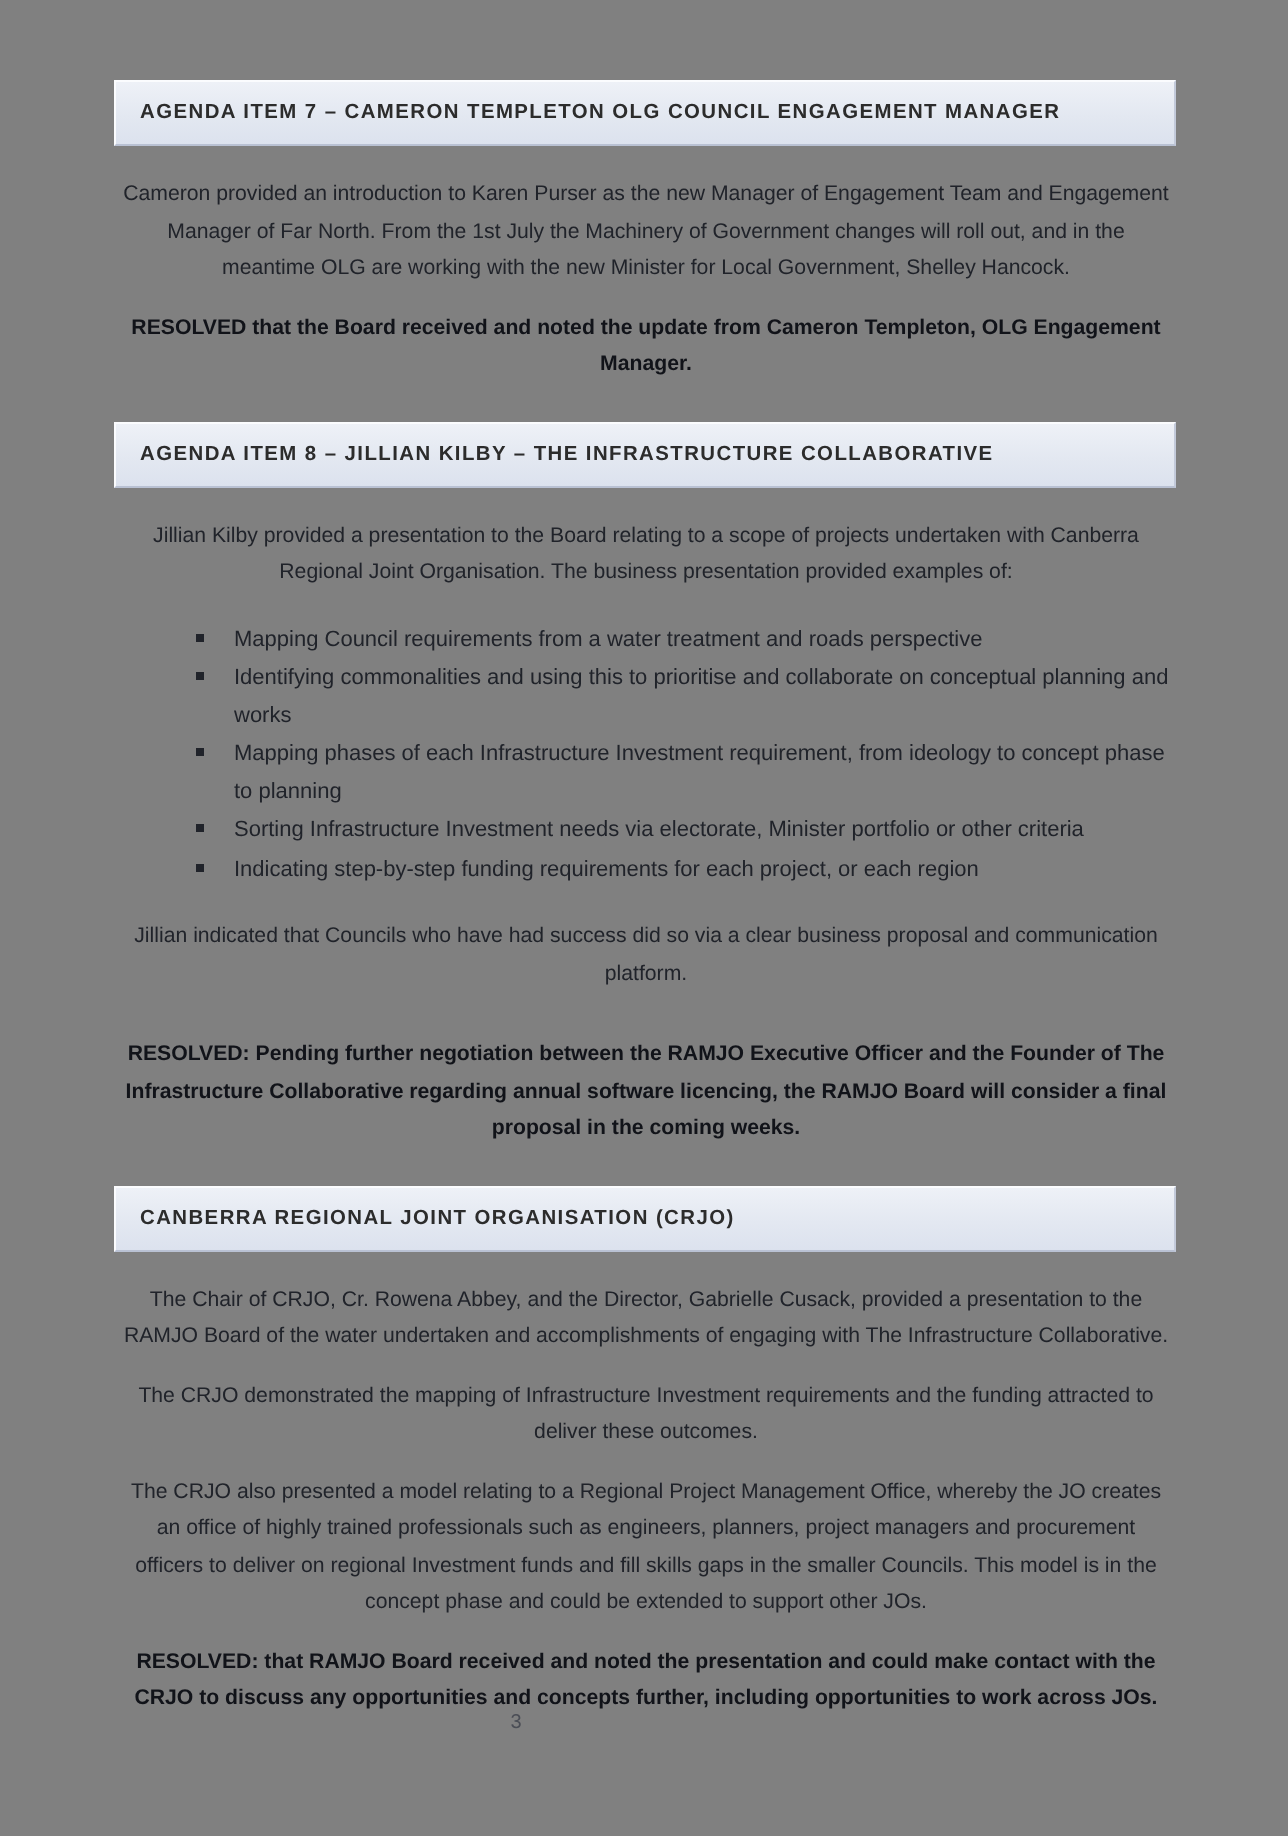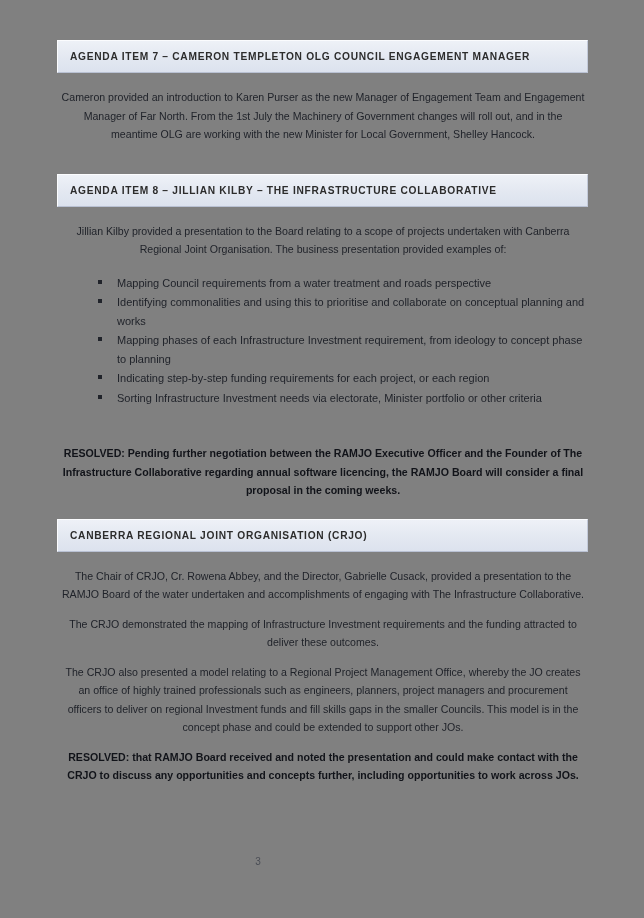--- a/index.html
+++ b/index.html
@@ -117,20 +117,23 @@
 <div class="page">
   <div class="content">
 
     <div class="agenda-band">
       <div class="band-line">AGENDA ITEM 7 – CAMERON TEMPLETON OLG COUNCIL ENGAGEMENT MANAGER</div>
     </div>
     <div class="body-block">
       <div class="spacer-md"></div>
       <p class="para">Cameron provided an introduction to Karen Purser as the new Manager of Engagement Team and Engagement Manager of Far North.  From the 1st July the Machinery of Government changes will roll out, and in the meantime OLG are working with the new Minister for Local Government, Shelley Hancock.</p>
       <div class="spacer-sm"></div>
+      <p class="para">
+        <span class="resolved">RESOLVED</span><span class="resolved"> that the Board received and noted the update from Cameron Templeton, OLG Engagement Manager.</span>
+      </p>
       <div class="spacer-lg"></div>
     </div>
 
     <div class="agenda-band">
       <div class="band-line">AGENDA ITEM 8 – JILLIAN KILBY – THE INFRASTRUCTURE COLLABORATIVE</div>
     </div>
     <div class="body-block">
       <div class="spacer-md"></div>
       <p class="para">Jillian Kilby provided a presentation to the Board relating to a scope of projects undertaken with Canberra Regional Joint Organisation.  The business presentation provided examples of:</p>
       <div class="spacer-md"></div>
@@ -142,28 +145,29 @@
         <li>
           <span class="bullet-mark"></span>
           <span>Identifying commonalities and using this to prioritise and collaborate on conceptual planning and works</span>
         </li>
         <li>
           <span class="bullet-mark"></span>
           <span>Mapping phases of each Infrastructure Investment requirement, from ideology to concept phase to planning</span>
         </li>
         <li>
           <span class="bullet-mark"></span>
-          <span>Indicating step-by-step funding requirements for each project, or each region</span>
+          <span>Sorting Infrastructure Investment needs via electorate, Minister portfolio or other criteria</span>
         </li>
         <li>
           <span class="bullet-mark"></span>
-          <span>Sorting Infrastructure Investment needs via electorate, Minister portfolio or other criteria</span>
+          <span>Indicating step-by-step funding requirements for each project, or each region</span>
         </li>
       </ul>
       <div class="spacer-md"></div>
+      <p class="para">Jillian indicated that Councils who have had success did so via a clear business proposal and communication platform.</p>
       <div class="spacer-sm"></div>
       <div class="spacer-sm"></div>
       <p class="para">
         <span class="resolved">RESOLVED:</span><span class="resolved"> Pending further negotiation between the RAMJO Executive Officer and the Founder of The Infrastructure Collaborative regarding annual software licencing, the RAMJO Board will consider a final proposal in the coming weeks.</span>
       </p>
       <div class="spacer-lg"></div>
     </div>
 
     <div class="agenda-band">
       <div class="band-line">CANBERRA REGIONAL JOINT ORGANISATION (CRJO)</div>

